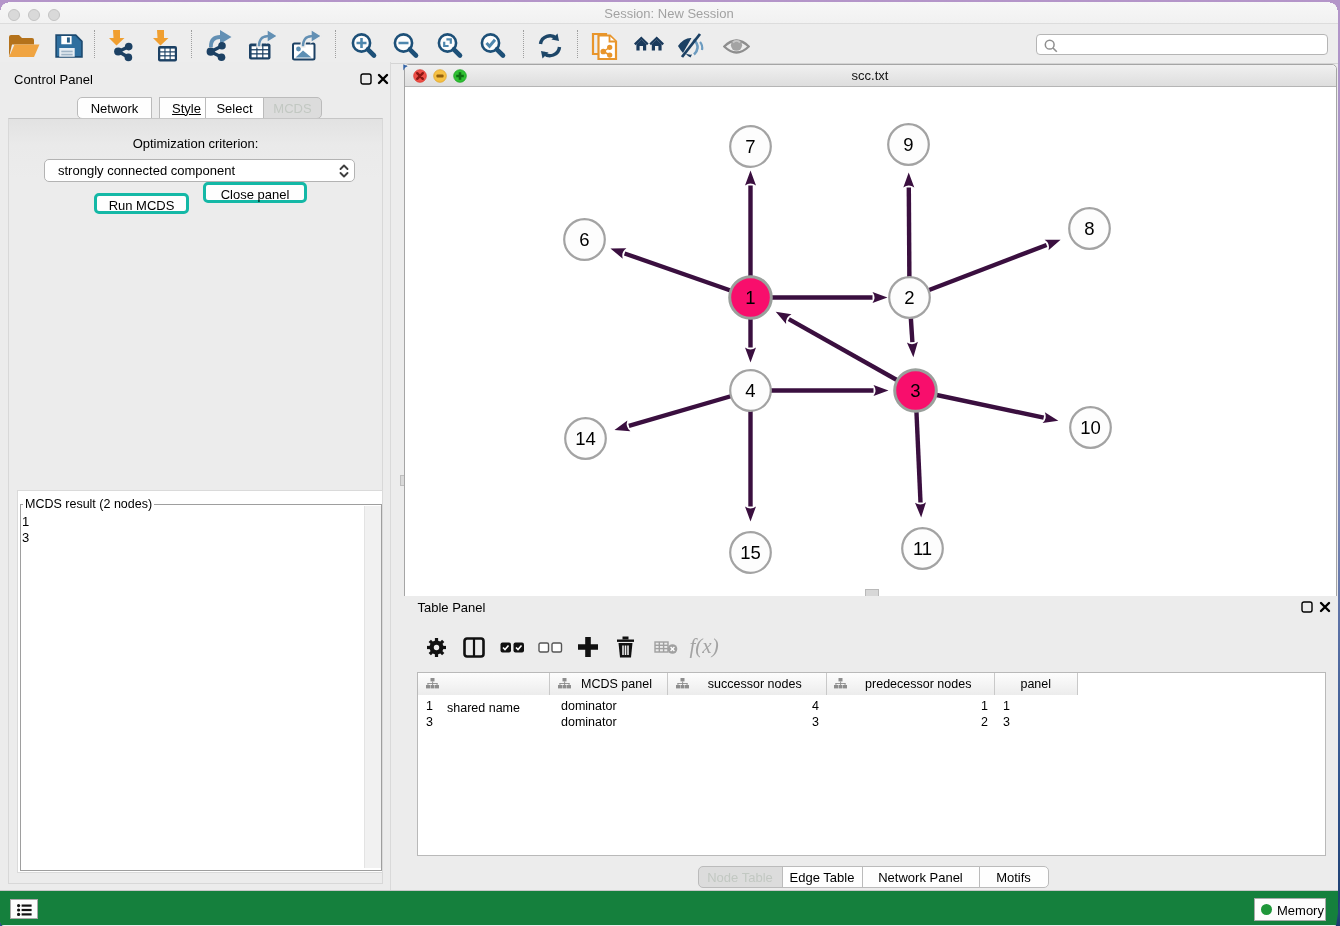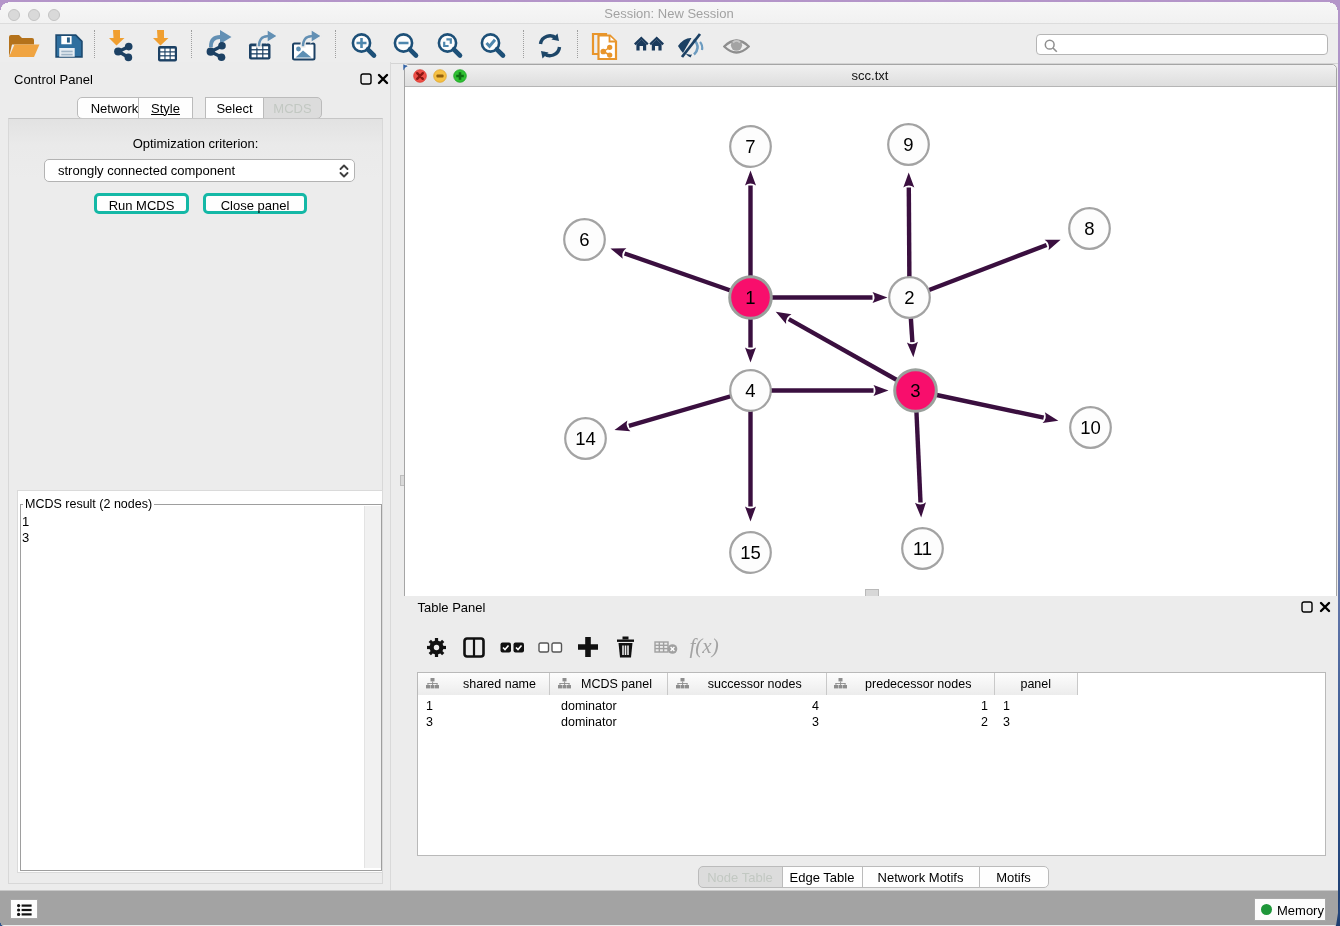--- a/index.html
+++ b/index.html
@@ -211,37 +211,37 @@
   <div class="abs" id="controlpanel" style="left:0;top:60px;width:391px;height:828px;background:#ececec;border-right:1px solid #d9d9d9;box-sizing:border-box;">
     <div class="abs ptitle" style="left:14px;top:10px;">Control Panel</div>
     <svg class="abs" style="left:360px;top:11px" width="12" height="12" viewBox="0 0 12 12">
       <rect x="1" y="1" width="10" height="10" rx="2" fill="none" stroke="#000" stroke-width="1.4"></rect>
     </svg>
     <svg class="abs" style="left:377px;top:11px" width="12" height="12" viewBox="0 0 12 12">
       <path d="M2 2 L10 10 M10 2 L2 10" stroke="#000" stroke-width="2.4" stroke-linecap="round"></path>
     </svg>
 
     <div class="tab" style="left:77px;top:34.5px;width:75px;border-radius:5px 0 0 5px;">Network</div>
-    <div class="tab" style="left:138px;top:34.5px;width:55px;text-decoration:underline;">Style</div>
+    <div class="tab" style="left:159px;top:34.5px;width:55px;text-decoration:underline;">Style</div>
     <div class="tab" style="left:205px;top:34.5px;width:59px;">Select</div>
     <div class="tab dis" style="left:263px;top:34.5px;width:59px;border-radius:0 5px 5px 0;">MCDS</div>
 
     <div class="abs" style="left:8px;top:56px;width:375px;height:766px;background:linear-gradient(#e2e2e2,#eaeaea 26px,#ececec 60px);border:1px solid #d8d8d8;border-top:1px solid #c6c6c6;box-sizing:border-box;"></div>
     <div class="abs" style="left:44px;top:97px;width:311px;height:23px;background:#fff;border:1px solid #b3b3b3;border-radius:5px;box-sizing:border-box;">
       <div class="abs" style="left:13px;top:3px;font-size:13px;">strongly connected component</div>
       <svg class="abs" style="left:293px;top:4px" width="12" height="14" viewBox="0 0 12 14">
         <path d="M2.5 5 L6 1.5 L9.5 5" fill="none" stroke="#3f3f3f" stroke-width="1.9" stroke-linecap="round" stroke-linejoin="round"></path>
         <path d="M2.5 9 L6 12.5 L9.5 9" fill="none" stroke="#3f3f3f" stroke-width="1.9" stroke-linecap="round" stroke-linejoin="round"></path>
       </svg>
     </div>
 
     <div class="abs" style="left:9px;top:74px;width:373px;text-align:center;font-size:13px;">Optimization criterion:</div>
 
     <div class="btn" style="left:94px;top:131px;width:95px;height:21px;line-height:20px;">Run MCDS</div>
-    <div class="btn" style="left:203px;top:131px;width:104px;height:21px;line-height:20px;">Close panel</div>
+    <div class="btn" style="left:203px;top:120px;width:104px;height:21px;line-height:20px;">Close panel</div>
 
     <div class="abs" style="left:17px;top:428px;width:366px;height:383px;background:#fff;border:1px solid #dadada;box-sizing:border-box;">
       <div class="abs" style="left:2px;top:13px;width:360px;height:365px;border:1px solid #9e9e9e;"></div>
       <div class="abs" style="left:5px;top:6px;font-size:12.5px;background:#fff;padding:0 2px;">MCDS result (2 nodes)</div>
       <div class="abs" style="left:4px;top:23px;font-size:13px;">1</div>
       <div class="abs" style="left:4px;top:39px;font-size:13px;">3</div>
       <div class="abs" style="left:346px;top:15px;width:16px;height:362px;background:#f1f1f1;border-left:1px solid #e3e3e3;"></div>
     </div>
 
     <div class="abs" style="left:399.5px;top:413px;width:5px;height:9px;background:#d9d9d9;border:1px solid #bdbdbd;"></div>
@@ -377,21 +377,21 @@
         <line x1="5.3" y1="1" x2="5.3" y2="11"></line>
           <line x1="9.6" y1="1" x2="9.6" y2="11"></line>
       </g>
       <circle cx="18.5" cy="8" r="4.8" fill="#a0a0a0"></circle>
       <path d="M16.6 6.1 l3.8 3.8 M20.4 6.1 l-3.8 3.8" stroke="#fff" stroke-width="1.4"></path>
     </svg>
     <span class="abs" style="left:286px;top:38px;font-family:'Liberation Serif',serif;font-style:italic;color:#a3a3a3;font-size:21px;">f(x)</span>
 
     <div class="abs" style="left:13.5px;top:76px;width:909px;height:184px;background:#fff;border:1px solid #b9b9b9;box-sizing:border-box;">
       <div class="th" style="left:0;width:132px;">
-          <div class="thtxt" style="left:16px;">shared name</div>
+          <div class="thtxt" style="left:0;margin-top:24px;">shared name</div>
         </div>
       <div class="th" style="left:132px;width:118px;">
           <div class="thtxt" style="left:8px;">MCDS panel</div>
         </div>
       <div class="th" style="left:250px;width:158.5px;">
           <div class="thtxt" style="left:8px;">successor nodes</div>
         </div>
       <div class="th" style="left:408.5px;width:168.5px;">
           <div class="thtxt" style="left:8px;">predecessor nodes</div>
         </div>
@@ -457,29 +457,29 @@
       <div class="cell" style="left:585px;top:26px;">1</div>
       <div class="cell" style="left:8px;top:42px;">3</div>
       <div class="cell" style="left:143px;top:42px;">dominator</div>
       <div class="cell" style="left:250px;top:42px;width:151px;text-align:right;">3</div>
       <div class="cell" style="left:408px;top:42px;width:162px;text-align:right;">2</div>
       <div class="cell" style="left:585px;top:42px;">3</div>
     </div>
 
     <div class="tab dis" style="left:294px;top:270px;width:85px;border-radius:5px 0 0 5px;">Node Table</div>
     <div class="tab" style="left:378px;top:270px;width:81px;">Edge Table</div>
-    <div class="tab" style="left:458px;top:270px;width:118px;">Network Motifs</div>
+    <div class="tab" style="left:458px;top:270px;width:118px;">Network Panel</div>
     <div class="tab" style="left:575px;top:270px;width:70px;border-radius:0 5px 5px 0;">Motifs</div>
   </div>
 
   <svg class="abs" style="left:403px;top:62px" width="5" height="7" viewBox="0 0 5 7">
       <path d="M0.3 0.3 L4.7 2.2 L2.2 3.4 L0.3 6.5 Z" fill="#3465a8"></path>
     </svg>
 
-  <div class="abs" id="statusbar" style="left:0;top:888px;width:100%;height:34px;background:#a3a3a3;border-top:1px solid #c8c8c8;">
+  <div class="abs" id="statusbar" style="left:0;top:888px;width:100%;height:34px;background:#15803d;border-top:1px solid #c8c8c8;">
     <div class="abs" style="left:10px;top:8px;width:28px;height:20px;background:#fcfcfc;border:1px solid #a9a9a9;box-sizing:border-box;">
       <svg class="abs" style="left:6px;top:3.5px" width="15" height="12" viewBox="0 0 15 12">
         <g fill="#111">
           <circle cx="1.6" cy="1.6" r="1.6"></circle>
             <circle cx="1.6" cy="6" r="1.6"></circle>
             <circle cx="1.6" cy="10.4" r="1.6"></circle>
           <rect x="4.6" y="0.5" width="10" height="2.2"></rect>
             <rect x="4.6" y="4.9" width="10" height="2.2"></rect>
             <rect x="4.6" y="9.3" width="10" height="2.2"></rect>
         </g>

